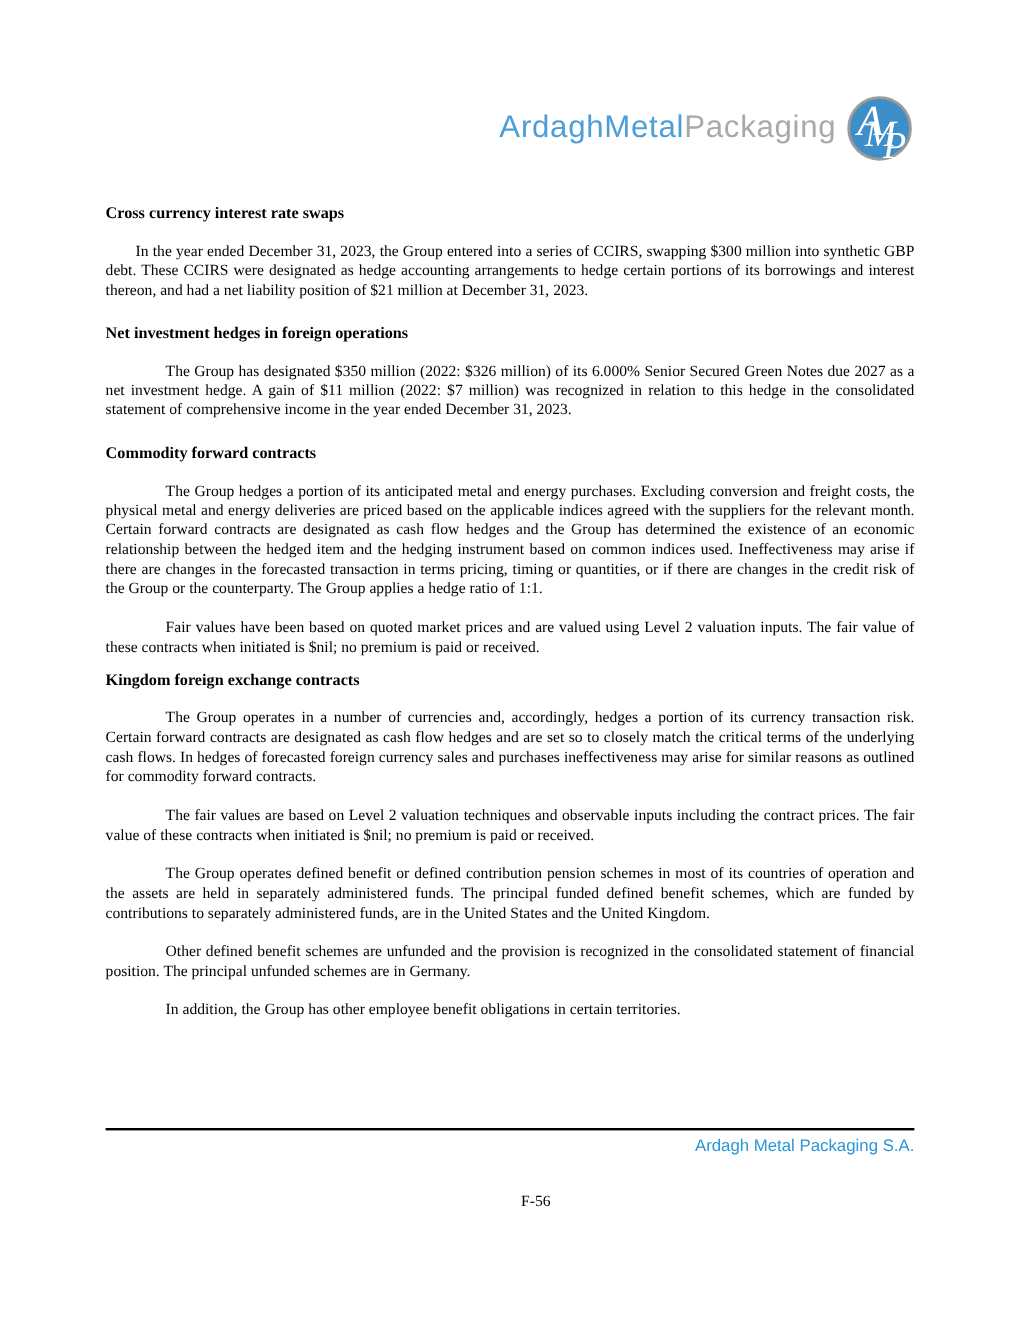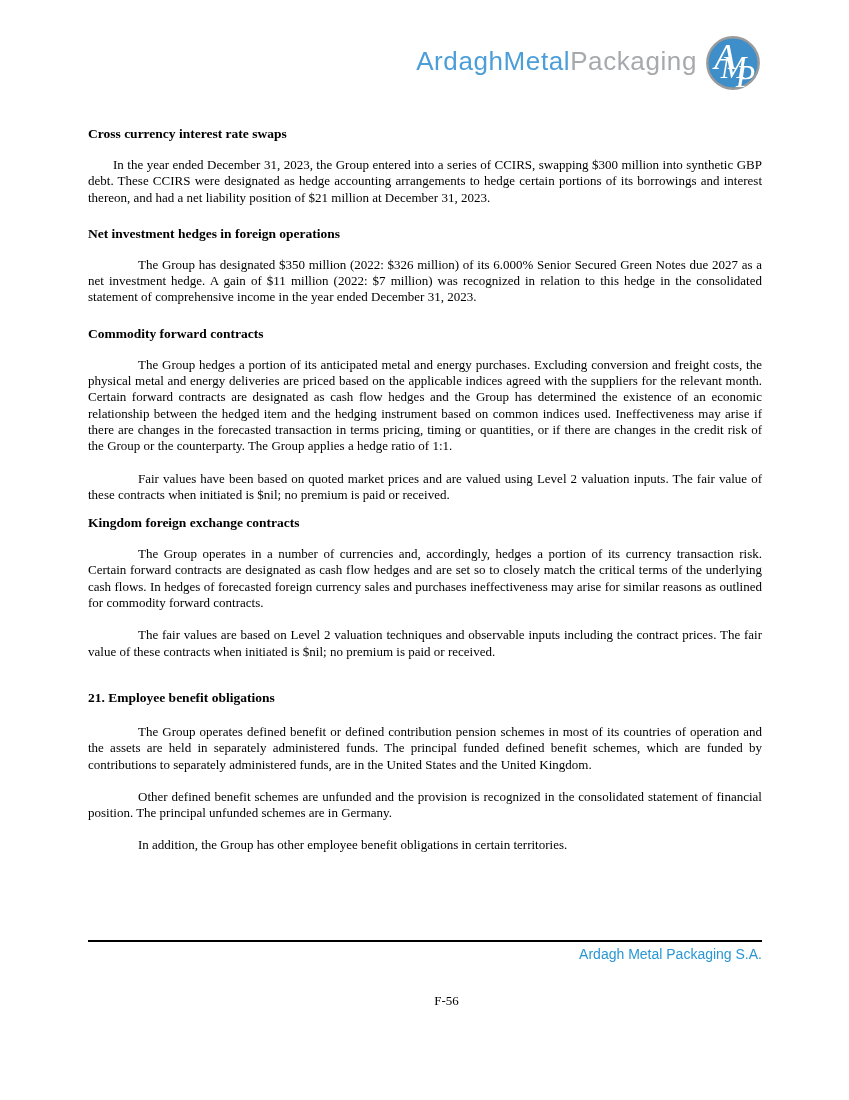--- a/index.html
+++ b/index.html
@@ -13,21 +13,21 @@
     font-family: "Liberation Serif", "DejaVu Serif", serif;
     color: #000000;
     overflow: hidden;
   }
 
   
   .logo-row {
     display: flex;
     justify-content: flex-end;
     align-items: center;
-    padding-top: 32px;
+    padding-top: 76px;
     height: 62px;
     gap: 7px;
   }
   .wordmark {
     font-family: "Liberation Sans", "DejaVu Sans", sans-serif;
     font-size: 26px;
     font-weight: 300;
     letter-spacing: 0.6px;
     white-space: nowrap;
     line-height: 1;
@@ -129,21 +129,20 @@
       <p class="para indent mb-sm">Fair values have been based on quoted market prices and are valued using Level 2 valuation inputs. The fair value of these contracts when initiated is $nil; no premium is paid or received.</p>
     </section>
 
     <section>
       <h2 class="hd tight">Kingdom foreign exchange contracts</h2>
       <p class="para indent">The Group operates in a number of currencies and, accordingly, hedges a portion of its currency transaction risk. Certain forward contracts are designated as cash flow hedges and are set so to closely match the critical terms of the underlying cash flows. In hedges of forecasted foreign currency sales and purchases ineffectiveness may arise for similar reasons as outlined for commodity forward contracts.</p>
       <p class="para indent">The fair values are based on Level 2 valuation techniques and observable inputs including the contract prices. The fair value of these contracts when initiated is $nil; no premium is paid or received.</p>
     </section>
 
     <section>
-      <h2 class="hd xl">21. Employee benefit obligations</h2>
       <p class="para indent">The Group operates defined benefit or defined contribution pension schemes in most of its countries of operation and the assets are held in separately administered funds. The principal funded defined benefit schemes, which are funded by contributions to separately administered funds, are in the United States and the United Kingdom.</p>
       <p class="para indent">Other defined benefit schemes are unfunded and the provision is recognized in the consolidated statement of financial position. The principal unfunded schemes are in Germany.</p>
       <p class="para indent">In addition, the Group has other employee benefit obligations in certain territories.</p>
     </section>
 
   </main>
 
   <div class="footer-rule"></div>
   <div class="footer-company">Ardagh Metal Packaging S.A.</div>
   <div class="footer-page">F-56</div>

